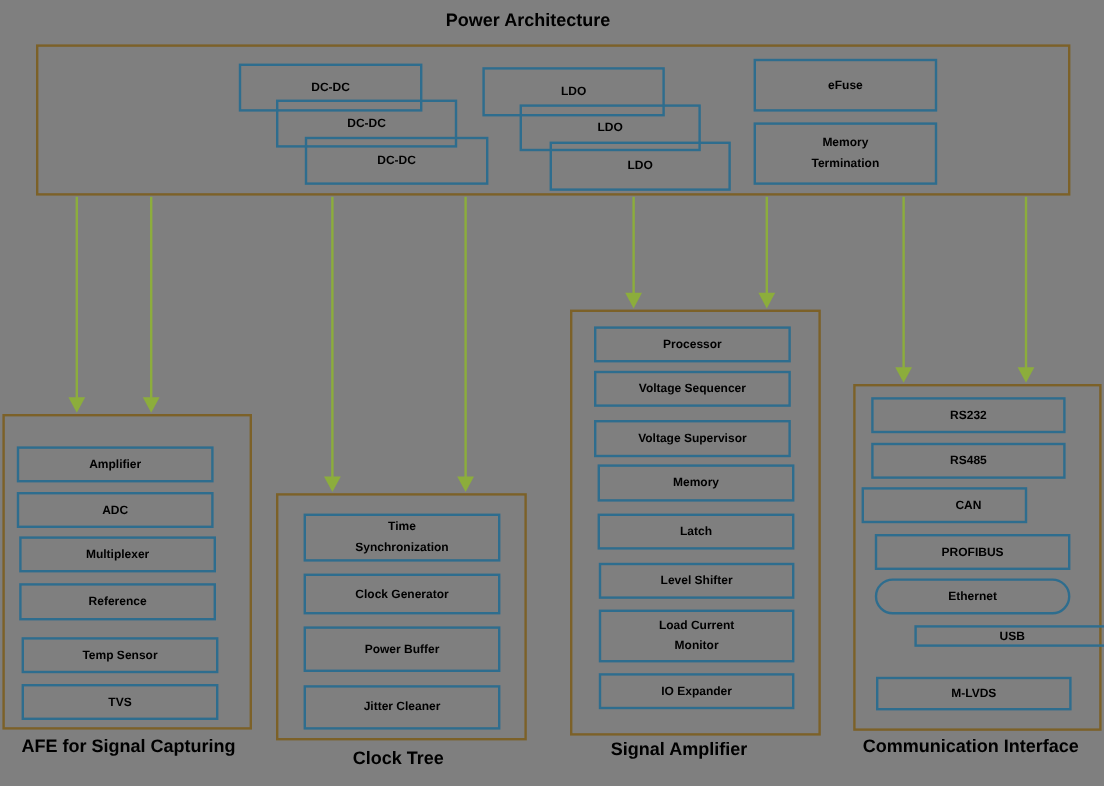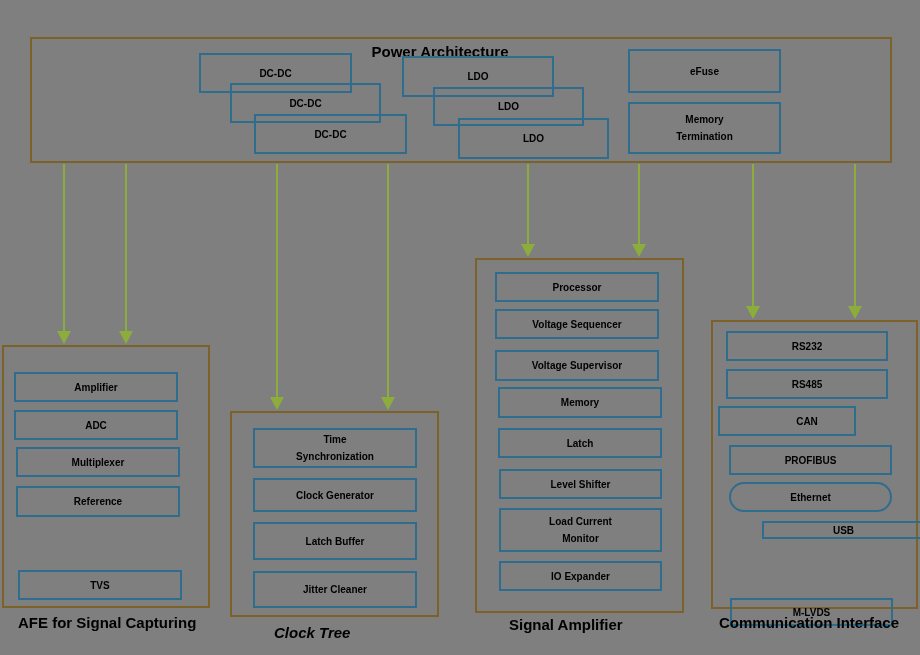--- a/index.html
+++ b/index.html
@@ -22,21 +22,20 @@
     background:var(--background);
   }
   .diagram-title{
     position:absolute;
     top:9px;left:0;width:880px;
     text-align:center;
     font-size:15px;
     font-weight:bold;
     color:var(--text);
     white-space:nowrap;
-    margin-top:34px;
   }
   .group-box{
     position:absolute;
     box-sizing:border-box;
     border:2px solid var(--group-border);
     background:transparent;
   }
   .block{
     position:absolute;
     box-sizing:border-box;
@@ -93,48 +92,49 @@
     <div class="block" style="left: 433px; top: 87px; width: 151px; height: 39px;">LDO</div>
     <div class="block" style="left: 458px; top: 118px; width: 151px; height: 41px;">LDO</div>
     <div class="block" style="left: 628px; top: 49px; width: 153px; height: 44px;">eFuse</div>
     <div class="block" style="left: 628px; top: 102px; width: 153px; height: 52px;">Memory
 Termination</div>
     <div class="group-box" style="left: 2px; top: 345px; width: 208px; height: 263px;"></div>
     <div class="block" style="left: 14px; top: 372px; width: 164px; height: 30px;">Amplifier</div>
     <div class="block" style="left: 14px; top: 410px; width: 164px; height: 30px;">ADC</div>
     <div class="block" style="left: 16px; top: 447px; width: 164px; height: 30px;">Multiplexer</div>
     <div class="block" style="left: 16px; top: 486px; width: 164px; height: 31px;">Reference</div>
+    <div class="block" style="left: 18px; top: 531px; width: 164px; height: 30px;">Temp Sensor</div>
     <div class="block" style="left: 18px; top: 570px; width: 164px; height: 30px;">TVS</div>
     <div class="group-label" style="left: 18px; top: 614px;">AFE for Signal Capturing</div>
     <div class="group-box" style="left: 230px; top: 411px; width: 209px; height: 206px;"></div>
     <div class="block" style="left: 253px; top: 428px; width: 164px; height: 40px;">Time
 Synchronization</div>
     <div class="block" style="left: 253px; top: 478px; width: 164px; height: 34px;">Clock Generator</div>
-    <div class="block" style="left: 253px; top: 522px; width: 164px; height: 38px;">Latch Buffer</div>
+    <div class="block" style="left: 253px; top: 522px; width: 164px; height: 38px;">Power Buffer</div>
     <div class="block" style="left: 253px; top: 571px; width: 164px; height: 37px;">Jitter Cleaner</div>
-    <div class="group-label" style="left: 274px; top: 624px; font-style: italic;">Clock Tree</div>
+    <div class="group-label" style="left: 294px; top: 624px;">Clock Tree</div>
     <div class="group-box" style="left: 475px; top: 258px; width: 209px; height: 355px;"></div>
     <div class="block" style="left: 495px; top: 272px; width: 164px; height: 30px;">Processor</div>
     <div class="block" style="left: 495px; top: 309px; width: 164px; height: 30px;">Voltage Sequencer</div>
     <div class="block" style="left: 495px; top: 350px; width: 164px; height: 31px;">Voltage Supervisor</div>
     <div class="block" style="left: 498px; top: 387px; width: 164px; height: 31px;">Memory</div>
     <div class="block" style="left: 498px; top: 428px; width: 164px; height: 30px;">Latch</div>
     <div class="block" style="left: 499px; top: 469px; width: 163px; height: 30px;">Level Shifter</div>
     <div class="block" style="left: 499px; top: 508px; width: 163px; height: 44px;">Load Current
 Monitor</div>
     <div class="block" style="left: 499px; top: 561px; width: 163px; height: 30px;">IO Expander</div>
     <div class="group-label" style="left: 509px; top: 616px;">Signal Amplifier</div>
     <div class="group-box" style="left: 711px; top: 320px; width: 207px; height: 289px;"></div>
     <div class="block" style="left: 726px; top: 331px; width: 162px; height: 30px;">RS232</div>
     <div class="block" style="left: 726px; top: 369px; width: 162px; height: 30px;">RS485</div>
     <div class="block" style="left: 718px; top: 406px; width: 138px; height: 30px; padding-left: 40px;">CAN</div>
     <div class="block" style="left: 729px; top: 445px; width: 163px; height: 30px;">PROFIBUS</div>
     <div class="block" style="left: 729px; top: 482px; width: 163px; height: 30px; border-radius: 15px;">Ethernet</div>
     <div class="block" style="left: 730px; top: 521px; width: 163px; height: 18px; margin-left: 32px;">USB</div>
-    <div class="block" style="left: 730px; top: 564px; width: 163px; height: 28px; margin-top: 34px;">M-LVDS</div>
+    <div class="block" style="left: 730px; top: 564px; width: 163px; height: 28px;">M-LVDS</div>
     <div class="group-label" style="left: 719px; top: 614px;">Communication Interface</div>
     <div class="arrow" style="left: 56px; top: 164px; height: 180px;">
       <div class="shaft"></div>
       <div class="head"></div>
     </div>
     <div class="arrow" style="left: 118px; top: 164px; height: 180px;">
       <div class="shaft"></div>
       <div class="head"></div>
     </div>
     <div class="arrow" style="left: 269px; top: 164px; height: 246px;">

